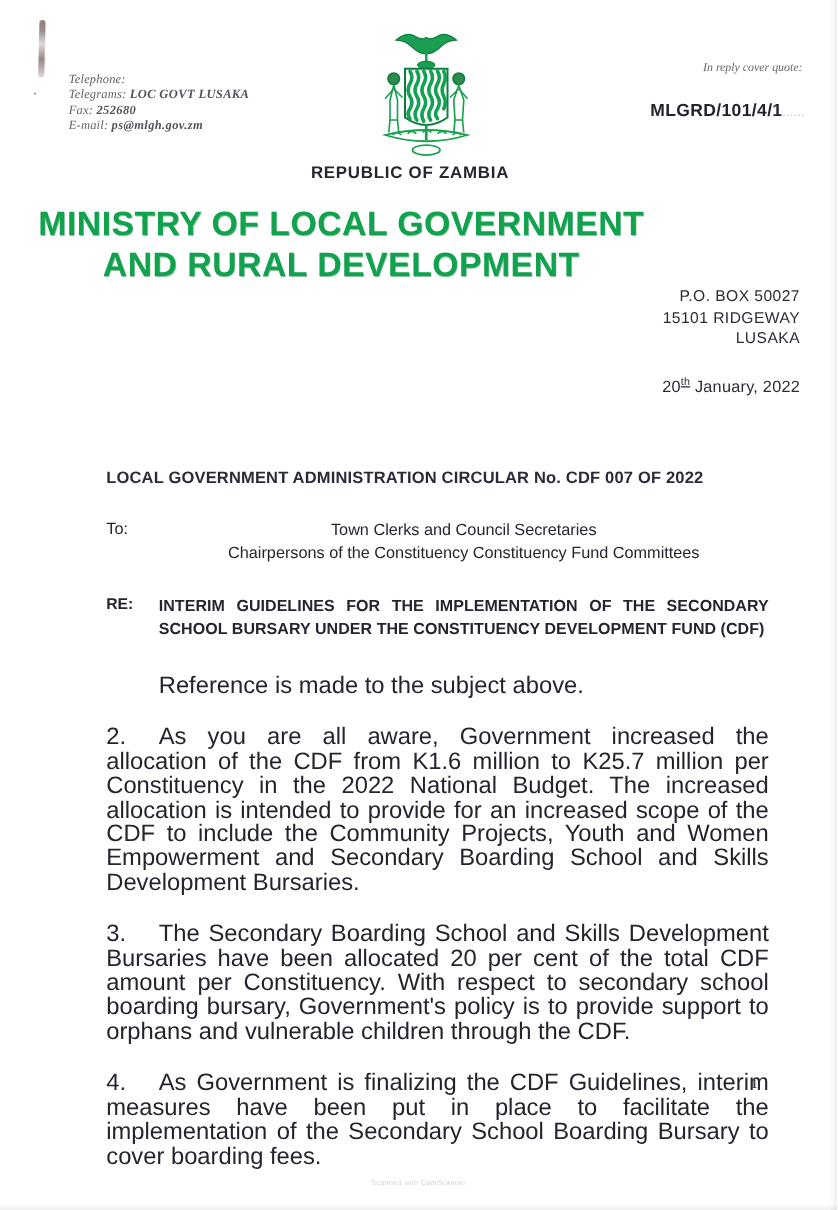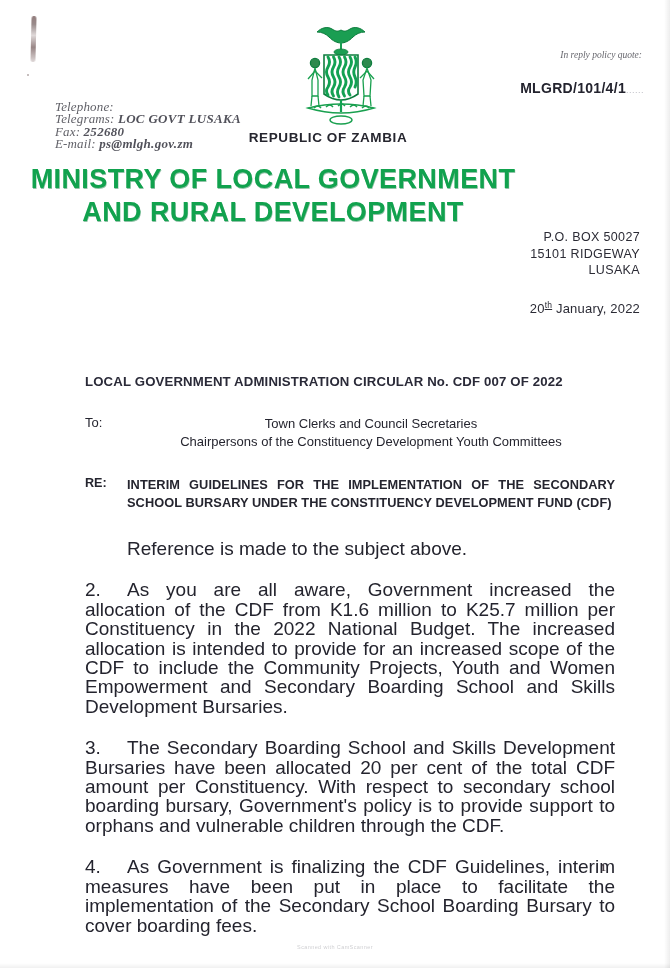--- a/index.html
+++ b/index.html
@@ -52,27 +52,26 @@
     background: rgba(120,100,100,0.55);
     border-radius: 50%;
   }
 
   
   .contact-block {
     position: absolute;
     left: 55px; top: 58px;
     font-family: "Liberation Serif", serif;
     font-style: italic;
-    font-size: 13px;
+    font-size: 10px;
     line-height: 12.4px;
     color: #4a4a52;
     letter-spacing: 0.15px;
     filter: blur(0.25px);
     opacity: 0.88;
-    margin-top: 43px;
   }
   .contact-block .val {
     font-style: italic;
     font-weight: bold;
     color: #3a3a44;
     letter-spacing: 0.3px;
     font-family: Liberation Serif, serif;
   }
   .quote-note {
     position: absolute;
@@ -264,21 +263,21 @@
     <div>
       <span>Fax:</span>
       <span class="val">252680</span>
     </div>
     <div>
       <span>E-mail:</span>
       <span class="val">ps@mlgh.gov.zm</span>
     </div>
   </div>
 
-  <div class="quote-note">In reply policy quote:</div>
+  <div class="quote-note">In reply cover quote:</div>
 
   <div class="ref-no">
     <span>MLGRD/101/4/1</span><span class="tail">......</span>
   </div>
 
   <div class="emblem">
     <svg viewBox="0 0 82 106" width="82" height="106" aria-hidden="true">
       <g fill="none" stroke="#1a9e52" stroke-width="1.5">
 
         <path d="M41 8 C38 10 35 9 32 7 C27 4 21 6 17 10 C22 10 26 12 29 15 C33 19 37 21 41 21 C45 21 49 19 53 15 C56 12 60 10 65 10 C61 6 55 4 50 7 C47 9 44 10 41 8 Z" fill="#1a9e52" stroke="#0e7d3e" stroke-width="1"></path>
@@ -336,21 +335,21 @@
   </div>
 
   <div class="body-wrap">
 
     <div class="circular-title">LOCAL GOVERNMENT ADMINISTRATION CIRCULAR No. CDF 007 OF 2022</div>
 
     <div class="row to">
       <div class="tag">To:</div>
       <div class="content">
         <div>Town Clerks and Council Secretaries</div>
-        <div>Chairpersons of the Constituency Development Youth Committees</div>
+        <div>Chairpersons of the Constituency Constituency Fund Committees</div>
       </div>
     </div>
 
     <div class="row re">
       <div class="tag">RE:</div>
       <div class="content">INTERIM GUIDELINES FOR THE IMPLEMENTATION OF THE SECONDARY SCHOOL BURSARY UNDER THE CONSTITUENCY DEVELOPMENT FUND (CDF)</div>
     </div>
 
     <p class="para reference">Reference is made to the subject above.</p>
 

